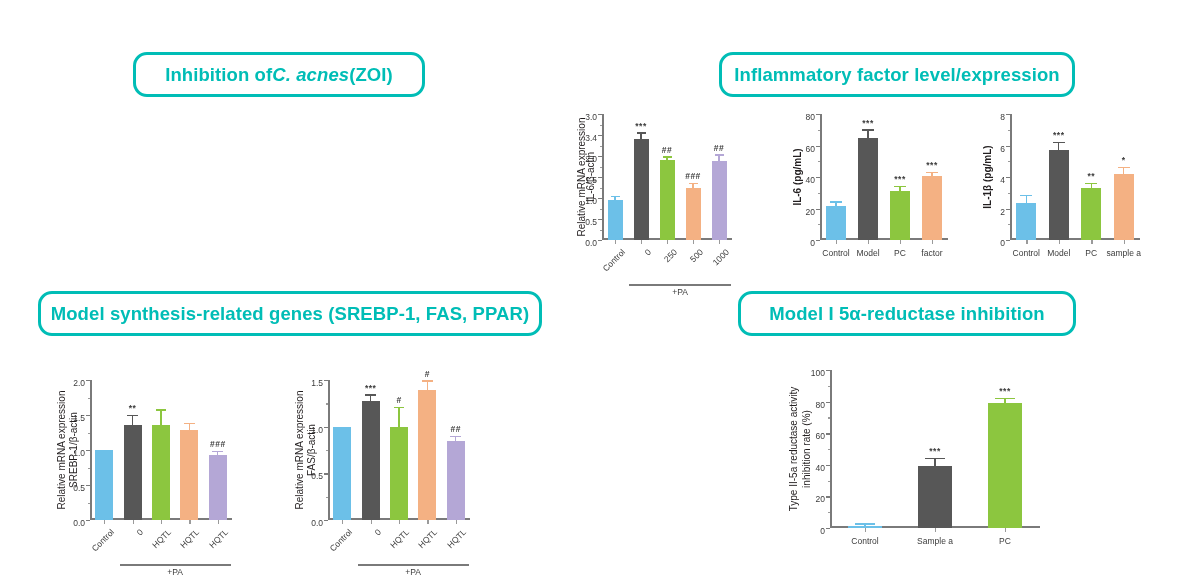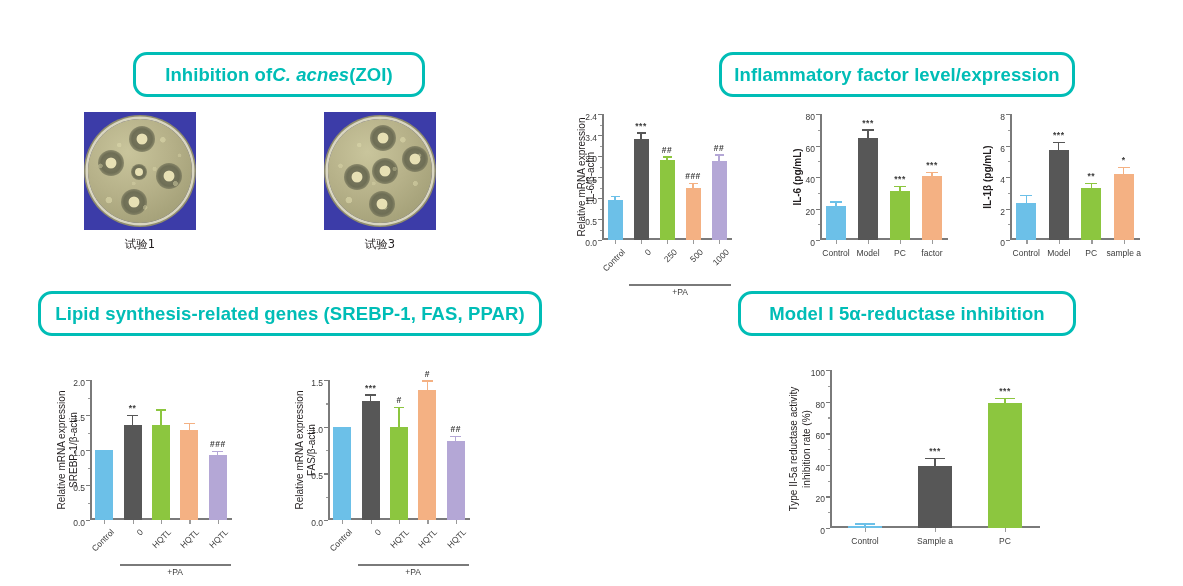--- a/index.html
+++ b/index.html
@@ -120,52 +120,28 @@
   <span>Inhibition of </span>
     <span class="ital">C. acnes</span>
     <span> (ZOI)</span>
 </div>
 
 <div class="pill" id="pill-inflam">
   <span>Inflammatory factor level/expression</span>
 </div>
 
 <div class="pill" id="pill-lipid">
-  <span>Lipid synthesis-related genes  (SREBP-1, FAS, PPAR)</span>
+  <span>Model synthesis-related genes  (SREBP-1, FAS, PPAR)</span>
 </div>
 
 <div class="pill" id="pill-reduct">
   <span>Model I 5α-reductase inhibition</span>
 </div>
 
 <div id="petri-panel">
-    <div class="petri-wrap" style="left: 0px;">
-      <div class="petri-img">
-        <div class="dish">
-          <div class="zoi" style="left: 52%; top: 19%;"></div>
-          <div class="zoi" style="left: 22%; top: 42%;"></div>
-          <div class="zoi small" style="left: 49%; top: 51%;"></div>
-          <div class="zoi" style="left: 78%; top: 55%;"></div>
-          <div class="zoi" style="left: 44%; top: 80%;"></div>
-        </div>
-      </div>
-      <div class="petri-cap">试验1</div>
-    </div>
-    <div class="petri-wrap" style="left: 240px;">
-      <div class="petri-img">
-        <div class="dish">
-          <div class="zoi" style="left: 53%; top: 18%;"></div>
-          <div class="zoi" style="left: 84%; top: 38%;"></div>
-          <div class="zoi" style="left: 28%; top: 56%;"></div>
-          <div class="zoi" style="left: 55%; top: 50%;"></div>
-          <div class="zoi" style="left: 52%; top: 82%;"></div>
-        </div>
-      </div>
-      <div class="petri-cap">试验3</div>
-    </div>
   </div>
 
 <div class="chart" id="chart-il6-mrna" style="left: 568px; top: 106px; width: 178px; height: 192px;">
     <div class="xlab rot" style="left: -18px; top: 141px; width: 70px;">Control</div>
     <div class="xlab rot" style="left: 8px; top: 141px; width: 70px;">0</div>
     <div class="xlab rot" style="left: 34px; top: 141px; width: 70px;">250</div>
     <div class="xlab rot" style="left: 60px; top: 141px; width: 70px;">500</div>
     <div class="xlab rot" style="left: 86px; top: 141px; width: 70px;">1000</div>
     <div class="plot" style="left: 34px; top: 8px; width: 130px; height: 126px;">
       <div class="axis-y-line"></div>
@@ -181,21 +157,21 @@
       <div class="ytick-minor" style="top: 73.5px;"></div>
       <div class="ytick" style="top: 58px;">1.5</div>
       <div class="ytick-mark" style="top: 63px;"></div>
       <div class="ytick-minor" style="top: 52.5px;"></div>
       <div class="ytick" style="top: 37px;">2.0</div>
       <div class="ytick-mark" style="top: 42px;"></div>
       <div class="ytick-minor" style="top: 31.5px;"></div>
       <div class="ytick" style="top: 16px;">3.4</div>
       <div class="ytick-mark" style="top: 21px;"></div>
       <div class="ytick-minor" style="top: 10.5px;"></div>
-      <div class="ytick" style="top: -5px;">2.4</div>
+      <div class="ytick" style="top: -5px;">3.0</div>
       <div class="ytick-mark" style="top: 0px;"></div>
       <div class="bar" style="left: 5.5px; width: 15px; height: 40.32px; background: rgb(108, 192, 232);"></div>
       <div class="errbar" style="left: 12.3px; bottom: 40.32px; height: 2.52px; background: rgb(108, 192, 232);"></div>
       <div class="errcap" style="left: 8.5px; width: 9px; bottom: 42.84px; background: rgb(108, 192, 232);"></div>
       <div class="xtick-mark" style="left: 13px; top: 126px;"></div>
       <div class="bar" style="left: 31.5px; width: 15px; height: 100.8px; background: rgb(87, 87, 87);"></div>
       <div class="errbar" style="left: 38.3px; bottom: 100.8px; height: 5.46px; background: rgb(87, 87, 87);"></div>
       <div class="errcap" style="left: 34.5px; width: 9px; bottom: 106.26px; background: rgb(87, 87, 87);"></div>
       <div class="sig" style="left: 39px; bottom: 109.26px;">***</div>
       <div class="xtick-mark" style="left: 39px; top: 126px;"></div>

